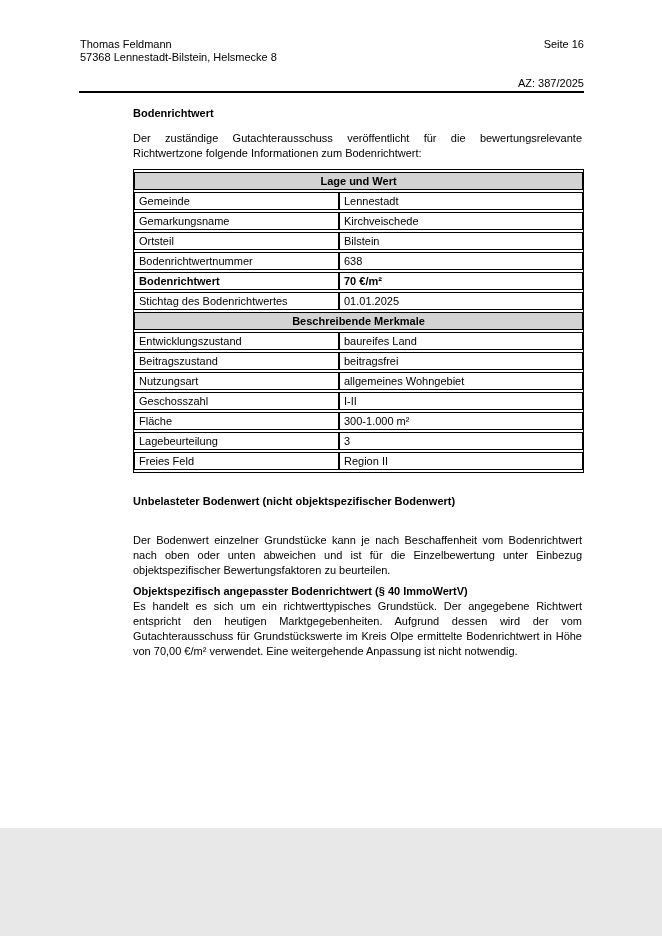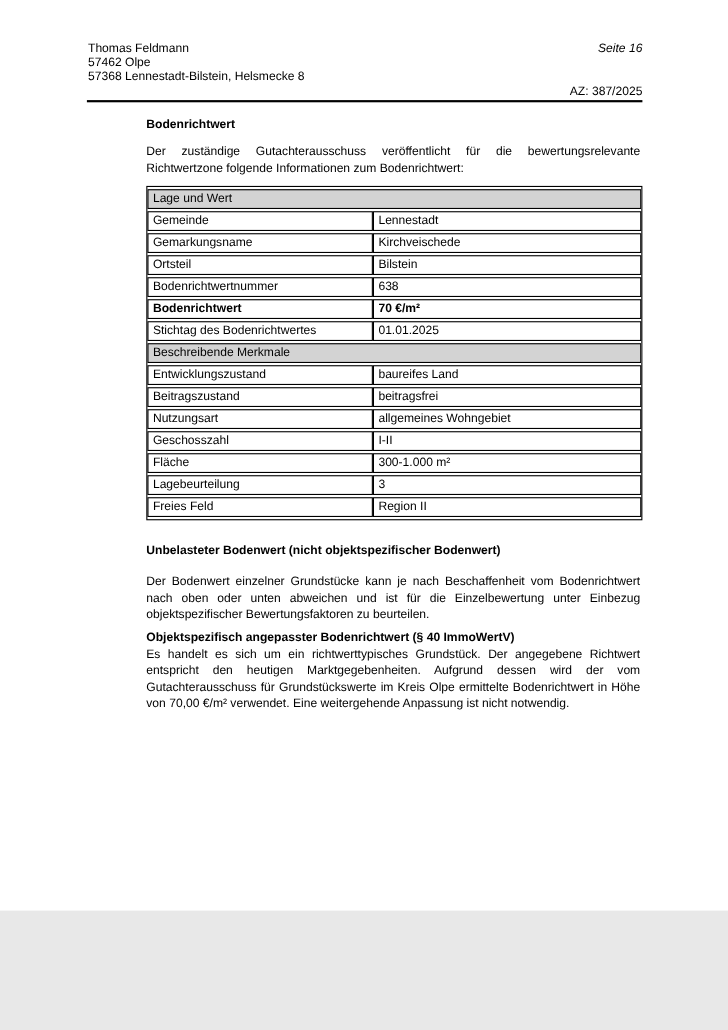--- a/index.html
+++ b/index.html
@@ -22,21 +22,21 @@
   .doc-header {
     position: absolute;
     top: 38px;
     left: 80px;
     right: 78px;
     font-size: 11px;
     line-height: 13px;
   }
   .doc-header .hline { white-space: nowrap; }
   .hdr-right-top {
-    position: absolute; top: 0; right: 0; font-style: italic;
+    position: absolute; top: 0; right: 0;
   }
   .hdr-right-bottom {
     position: absolute; top: 39px; right: 0;
   }
   .header-rule {
     position: absolute;
     top: 91px;
     left: 79px;
     right: 78px;
     border: none;
@@ -77,43 +77,43 @@
     border: 1px solid #000;
     padding: 0 4px;
     height: 16px;
     line-height: 16px;
     font-size: 11px;
     vertical-align: middle;
     overflow: hidden;
     white-space: nowrap;
   }
   table.brw td.sec {
-    font-weight: normal;
+    font-weight: bold;
+    text-align: center;
   }
   tr.bold-row td { font-weight: bold; }
 
   
   .sub-heading {
     font-weight: bold;
     line-height: 15px;
   }
-  .sub-heading.gap-after { margin-bottom: 13px; }
+  .sub-heading.gap-after { margin-bottom: 24px; }
   .sub-body {
     text-align: justify;
     margin-bottom: 6px;
   }
 </style>
 </head>
 <body>
 
 <div class="page">
 
   <div class="doc-header">
     <div class="hline">Thomas Feldmann</div>
-    <div class="hline">57462 Olpe</div>
     <div class="hline">57368 Lennestadt-Bilstein, Helsmecke 8</div>
     <div class="hdr-right-top">Seite 16</div>
     <div class="hdr-right-bottom">AZ: 387/2025</div>
   </div>
   <hr class="header-rule">
 
   <div class="content">
 
     <div class="h-title">Bodenrichtwert</div>
 

